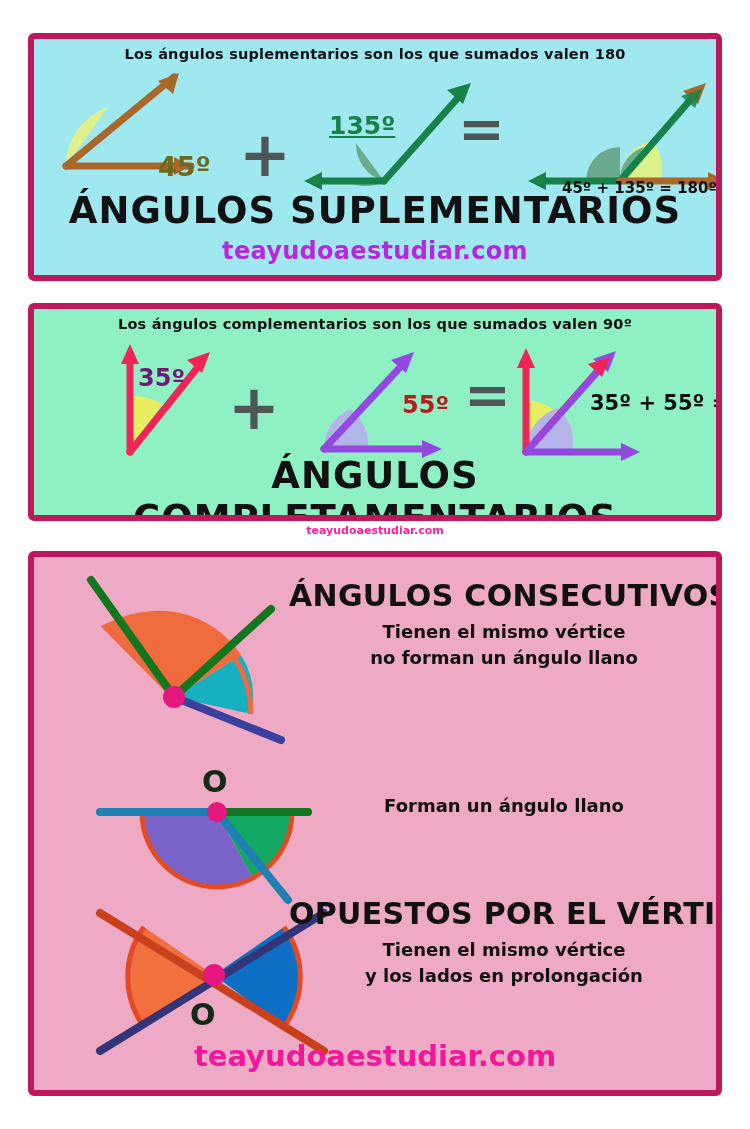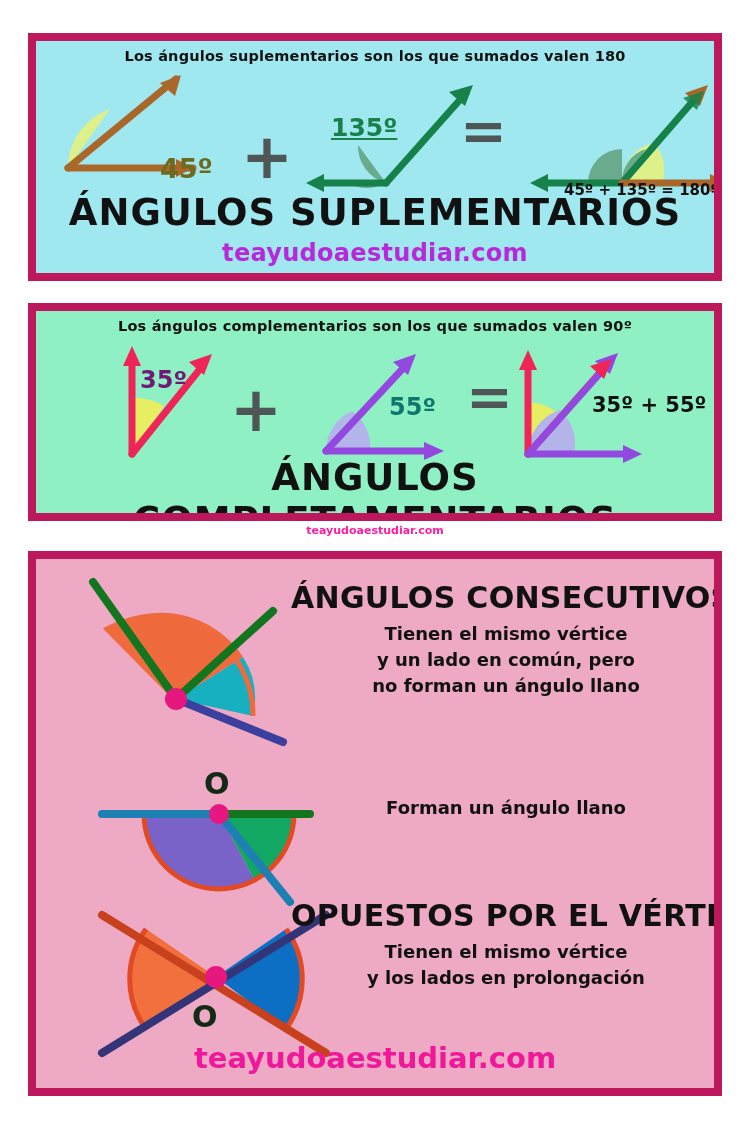--- a/index.html
+++ b/index.html
@@ -10,22 +10,22 @@
   body {
     width: 750px;
     height: 1129px;
     position: relative;
     font-family: "DejaVu Sans", sans-serif;
     overflow: hidden;
   }
 
   .panel {
     position: absolute;
-    border: 8px solid #be185d;
-    border-radius: 0;
+    border: 6px solid #be185d;
+    border-radius: 6px;
     box-sizing: border-box;
     overflow: hidden;
   }
 
   
   #panel-supplementary {
     left: 28px;
     top: 33px;
     width: 694px;
     height: 248px;
@@ -232,21 +232,21 @@
       <path d="M22 110 A 44 44 0 0 1 48 70 L22 110 Z" fill="#b3b5ea"></path>
       <path d="M22 110 L66 110 A 44 44 0 0 0 48 70 Z" fill="#b3b5ea"></path>
       <g stroke="#9348e0" stroke-width="7" stroke-linecap="round" fill="none">
         <line x1="22" y1="110" x2="128" y2="110"></line>
         <line x1="22" y1="110" x2="104" y2="22"></line>
       </g>
       <polygon points="140,110 120,101 120,119" fill="#9348e0"></polygon>
       <polygon points="112,13 89,21 104,34" fill="#9348e0"></polygon>
     </svg>
   </div>
-  <div class="lbl" style="left:353px; top:82px; font-size:24px; color:#0f766e;">55º</div>
+  <div class="lbl" style="left:368px; top:82px; font-size:24px; color:#b91c1c;">55º</div>
 
   <div class="op op-eq" style="left:430px; top:58px;">=</div>
 
   <div class="fig" style="left:470px; top:25px;">
     <svg width="220" height="125" viewBox="0 0 220 125">
       <path d="M22 118 L22 66 A 52 52 0 0 1 52 77 Z" fill="#e8ee62"></path>
       <path d="M22 118 A 46 46 0 0 1 54 74 L22 118 Z" fill="#b3b5ea"></path>
       <path d="M22 118 L68 118 A 46 46 0 0 0 54 74 Z" fill="#b3b5ea"></path>
       <g stroke="#ef2457" stroke-width="7" stroke-linecap="round" fill="none">
         <line x1="22" y1="118" x2="22" y2="26"></line>
@@ -281,21 +281,20 @@
         <line x1="115" y1="135" x2="212" y2="47"></line>
       </g>
       <line x1="115" y1="135" x2="222" y2="178" stroke="#3b3f9e" stroke-width="8" stroke-linecap="round"></line>
       <circle cx="115" cy="135" r="11" fill="#e6187f"></circle>
     </svg>
   </div>
 
   <div class="type-block" style="left:255px; top:22px; width:430px;">
     <div class="type-head">ÁNGULOS CONSECUTIVOS</div>
     <div class="type-line" style="margin-top:6px;">Tienen el mismo vértice</div>
-    <div class="type-line">y un lado en común, pero</div>
     <div class="type-line">no forman un ángulo llano</div>
   </div>
 
   <div class="vertex-o" style="left:168px; top:210px;">O</div>
 
   <div class="fig" style="left:58px; top:215px;">
     <svg width="240" height="140" viewBox="0 0 240 140">
       <path d="M125 40 L200 40 A 75 75 0 0 1 160 105 Z" fill="#12a863"></path>
       <path d="M125 40 L50 40 A 75 75 0 0 0 160 105 Z" fill="#7a63c8"></path>
       <path d="M50 40 A 75 75 0 0 0 200 40" fill="none" stroke="#e24a24" stroke-width="5"></path>

